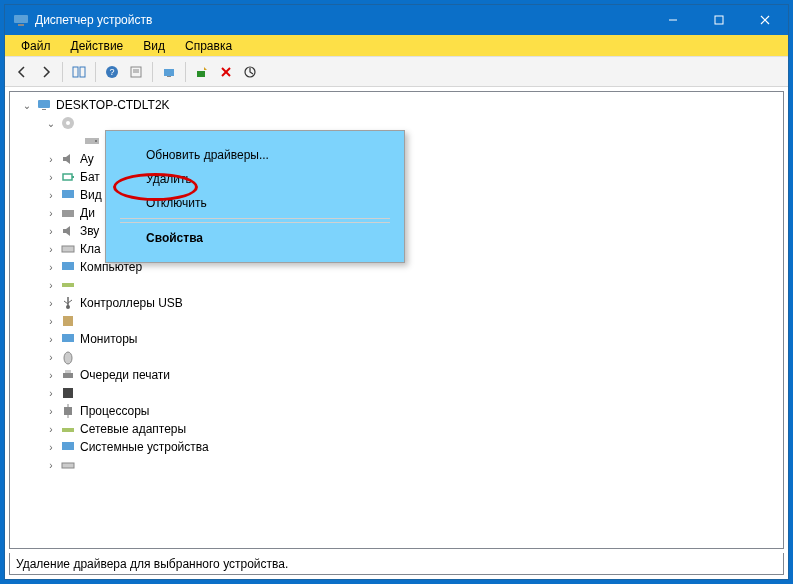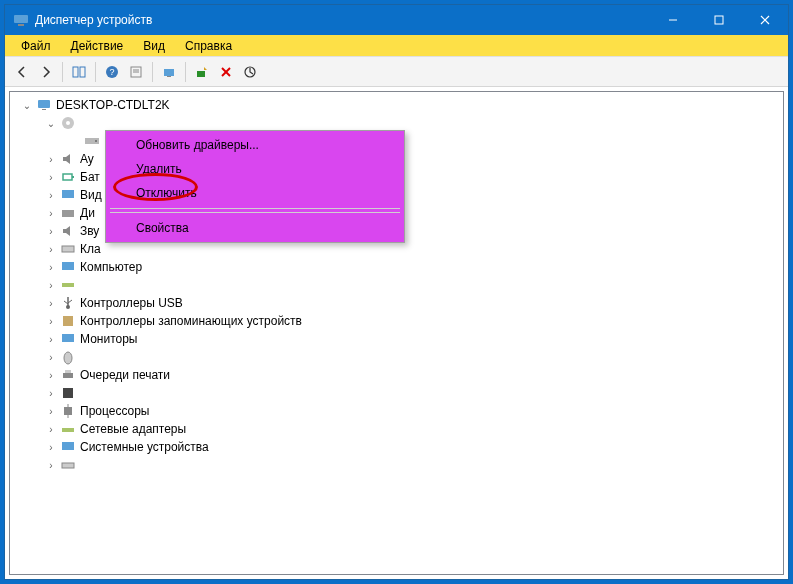--- a/index.html
+++ b/index.html
@@ -21,23 +21,23 @@
 .tree-wrap { flex: 1; border: 1px solid #828790; background: #fff; overflow: auto; position: relative; padding: 4px 0; }
 .tree { font-size: 12px; color: #000; }
 .node { display: flex; align-items: center; height: 18px; padding-left: 6px; white-space: nowrap; }
 .node .exp { width: 14px; height: 14px; display: flex; align-items: center; justify-content: center; font-size: 10px; color: #666; cursor: pointer; }
 .node .nicon { width: 16px; height: 16px; margin: 0 4px 0 2px; flex-shrink: 0; }
 .node .label { }
 .node.l1 { padding-left: 10px; }
 .node.l2 { padding-left: 34px; }
 .node.l3 { padding-left: 58px; }
 .statusbar { border: 1px solid #828790; border-top: none; height: 22px; font-size: 12px; padding: 2px 6px; display: flex; align-items: center; margin-top: 4px; }
-.context-menu { position: absolute; background: #d946ef; border: 1px solid #a0a0a0; box-shadow: 3px 3px 6px rgba(0,0,0,0.25); font-size: 12px; min-width: 300px; padding: 2px; z-index: 100; }
+.context-menu { position: absolute; background: #7dd3fc; border: 1px solid #a0a0a0; box-shadow: 3px 3px 6px rgba(0,0,0,0.25); font-size: 12px; min-width: 300px; padding: 12px; z-index: 100; }
 .context-menu .mi { padding: 5px 16px 5px 28px; cursor: default; position: relative; }
-.context-menu .mi.bold { font-weight: normal; }
+.context-menu .mi.bold { font-weight: bold; }
 .context-menu .msep { height: 1px; background: #d0d0d0; margin: 3px 2px; }
 .highlight-oval { position: absolute; border: 3px solid #d40000; border-radius: 50%; pointer-events: none; z-index: 101; }
 
 .ic-computer { fill: #5aa0d8; }
 </style>
 </head>
 <body>
 
 <div class="window">
   <div class="titlebar">
@@ -225,21 +225,20 @@
                 <line x1="4" y1="6" x2="8" y2="9" stroke="#666"></line>
                 <line x1="12" y1="5" x2="8" y2="8" stroke="#666"></line>
               </svg></span>
             <span class="label">Контроллеры USB</span>
           </div>
         <div class="node l2">
             <span class="exp">›</span>
             <span class="nicon"><svg viewBox="0 0 16 16">
                 <rect x="3" y="3" width="10" height="10" fill="#c8a868"></rect>
               </svg></span>
-            <span class="label">Контроллеры запоминающих устройств</span>
           </div>
         <div class="node l2">
             <span class="exp">›</span>
             <span class="nicon"><svg viewBox="0 0 16 16">
                 <rect x="2" y="3" width="12" height="8" fill="#5aa0d8"></rect>
               </svg></span>
             <span class="label">Мониторы</span>
           </div>
         <div class="node l2">
             <span class="exp">›</span>
@@ -297,14 +296,17 @@
         <div class="mi">Удалить</div>
         <div class="mi">Отключить</div>
         <div class="msep"></div>
         <div class="msep"></div>
         <div class="mi bold">Свойства</div>
       </div>
 
       <div class="highlight-oval" style="left:103px; top:81px; width:85px; height:28px;"></div>
     </div>
 
+    <div class="statusbar">
+      <span>Удаление драйвера для выбранного устройства.</span>
+    </div>
   </div>
 </div>
 
 </body></html>

